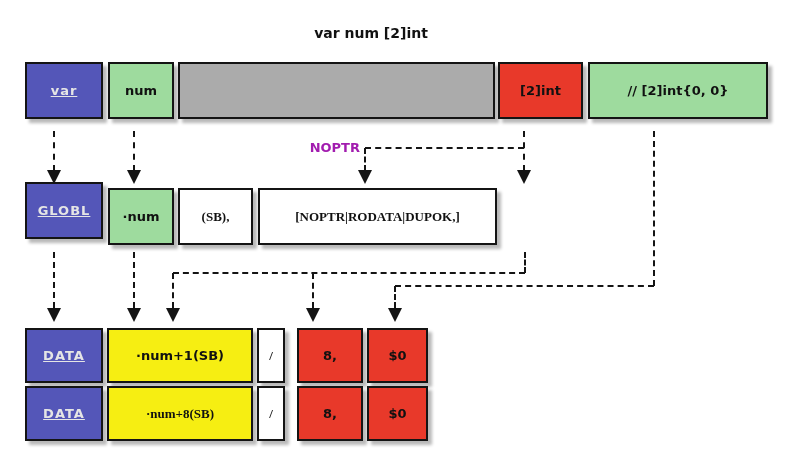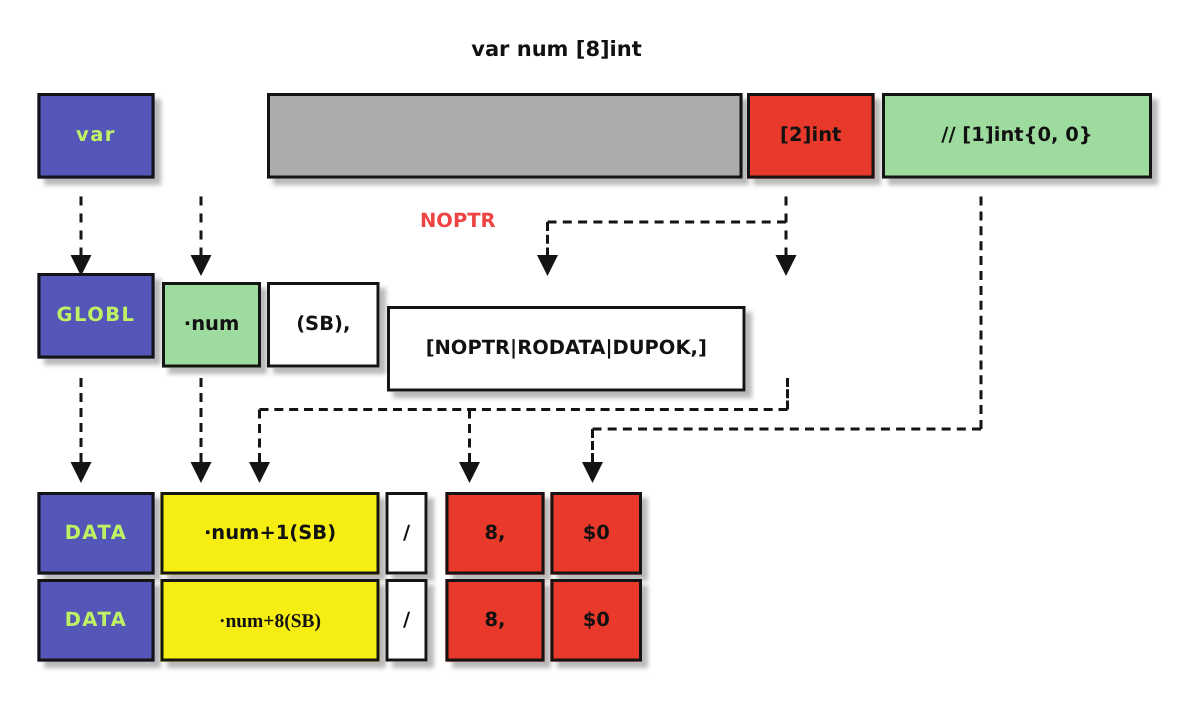--- a/index.html
+++ b/index.html
@@ -18,70 +18,71 @@
   }
   .box{
     position:absolute;box-sizing:border-box;
     border:2px solid #141414;
     display:flex;align-items:center;justify-content:center;
     font:bold 13px "DejaVu Sans", sans-serif;
     color:#111;
     box-shadow:4px 4px 3px #b9b9b9;
     white-space:nowrap;
   }
-  .blue{background:var(--blue);color:#bef264;letter-spacing:1px;}
+  .blue{background:var(--blue);color:#e5e5e5;letter-spacing:1px;text-decoration:underline;}
   .green{background:var(--green);}
   .gray{background:var(--gray);}
   .red{background:var(--red);}
   .yellow{background:var(--yellow);}
-  .white{background:var(--white);}
+  .white{background:var(--white);font-family:Liberation Serif, serif;}
   .vline{position:absolute;width:0;border-left:2px dashed #141414;}
   .hline{position:absolute;height:0;border-top:2px dashed #141414;}
   .ahead{
     position:absolute;width:0;height:0;
     border-left:7px solid transparent;
     border-right:7px solid transparent;
     border-top:14px solid #141414;
   }
   .edgelabel{
     position:absolute;
     font:bold 13px "DejaVu Sans", sans-serif;
-    color:#ef4444;text-align:left;
+    color:#a21caf;text-align:right;
   }
 </style>
 </head>
 <body>
 
 <div id="canvas">
 
-  <div class="title">var num [8]int</div>
+  <div class="title">var num [2]int</div>
 
   <div class="box blue" style="left:25px;top:62px;width:78px;height:57px;">var</div>
+  <div class="box green" style="left:108px;top:62px;width:66px;height:57px;">num</div>
   <div class="box gray" style="left:178px;top:62px;width:317px;height:57px;"></div>
   <div class="box red" style="left:498px;top:62px;width:85px;height:57px;">[2]int</div>
-  <div class="box green" style="left:588px;top:62px;width:180px;height:57px;">// [1]int{0, 0}</div>
+  <div class="box green" style="left:588px;top:62px;width:180px;height:57px;">// [2]int{0, 0}</div>
 
   <div class="vline" style="left:53px;top:131px;height:40px;"></div>
   <div class="ahead" style="left:47px;top:170px;"></div>
 
   <div class="vline" style="left:133px;top:131px;height:40px;"></div>
   <div class="ahead" style="left:127px;top:170px;"></div>
 
   <div class="vline" style="left:523px;top:131px;height:40px;"></div>
   <div class="ahead" style="left:517px;top:170px;"></div>
 
   <div class="hline" style="left:365px;top:147px;width:159px;"></div>
   <div class="vline" style="left:364px;top:148px;height:23px;"></div>
   <div class="ahead" style="left:358px;top:170px;"></div>
   <div class="edgelabel" style="left:280px;top:140px;width:80px;">NOPTR</div>
 
   <div class="box blue" style="left:25px;top:182px;width:78px;height:57px;">GLOBL</div>
   <div class="box green" style="left:108px;top:188px;width:66px;height:57px;">·num</div>
   <div class="box white" style="left:178px;top:188px;width:75px;height:57px;">(SB),</div>
-  <div class="box white" style="left:258px;top:188px;width:239px;height:57px;margin-top:16px;">[NOPTR|RODATA|DUPOK,]</div>
+  <div class="box white" style="left:258px;top:188px;width:239px;height:57px;">[NOPTR|RODATA|DUPOK,]</div>
 
   <div class="vline" style="left:53px;top:252px;height:56px;"></div>
   <div class="ahead" style="left:47px;top:308px;"></div>
 
   <div class="vline" style="left:133px;top:252px;height:56px;"></div>
   <div class="ahead" style="left:127px;top:308px;"></div>
 
   <div class="vline" style="left:524px;top:252px;height:21px;"></div>
   <div class="hline" style="left:173px;top:272px;width:352px;"></div>
   <div class="vline" style="left:172px;top:273px;height:35px;"></div>

